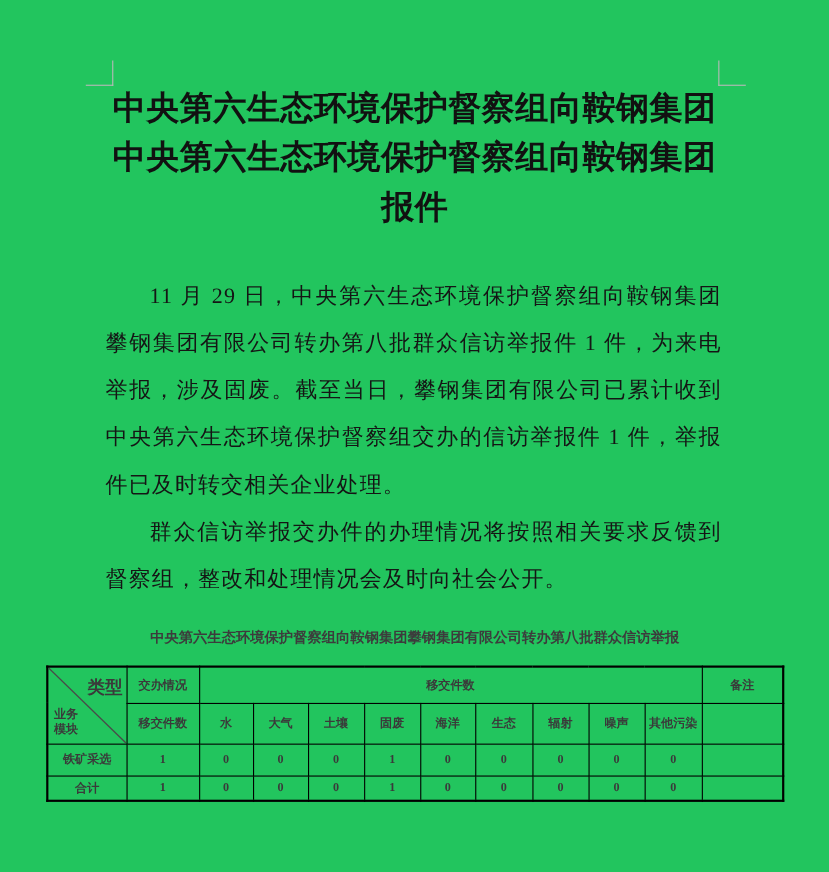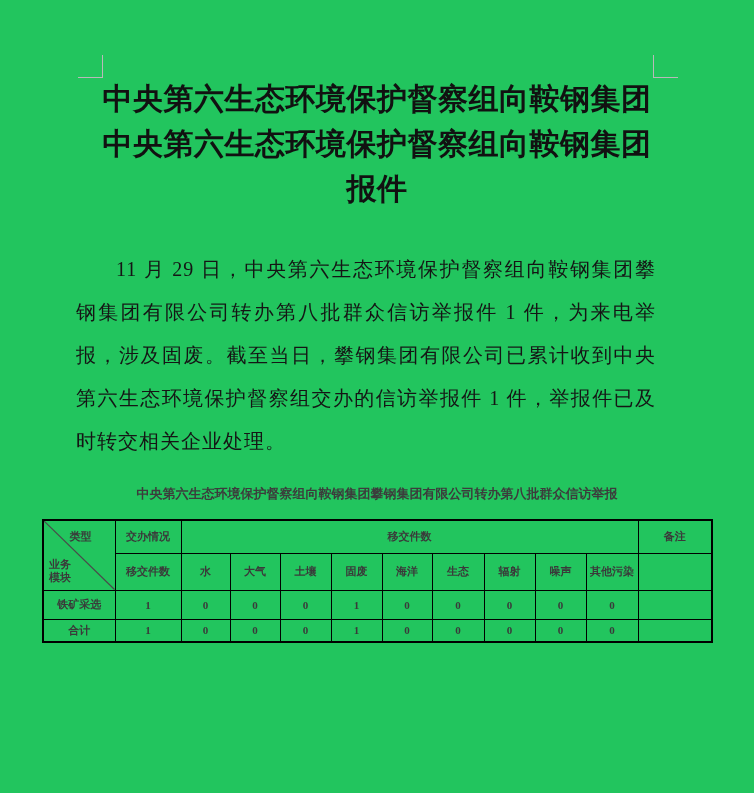--- a/index.html
+++ b/index.html
@@ -33,21 +33,21 @@
     margin-top: 76px;
     text-align: center;
     font-size: 30px;
     font-weight: 600;
     line-height: 45px;
     letter-spacing: 0.5px;
     color: #111111;
   }
   .body-text {
     margin-top: 37px;
-    padding: 0 98px 0 76px;
+    padding: 0 98px 0 96px;
   }
   .body-text p {
     font-size: 20px;
     line-height: 43px;
     letter-spacing: 1px;
     text-indent: 2em;
     text-align: justify;
     text-justify: inter-ideograph;
     color: #151515;
   }
@@ -76,21 +76,21 @@
     font-weight: bold;
     color: #3a3a3a;
     overflow: hidden;
   }
   tr.hrow1 { height: 33px; }
   tr.hrow2 { height: 37px; padding-left: 41px; }
   tr.drow1 { height: 29px; }
   tr.drow2 { height: 23px; }
   td.corner { position: relative; padding: 0; }
   td.corner svg { position: absolute; left: 0; top: 0; width: 100%; height: 100%; display: block; }
-  .corner-top { position: absolute; top: 8px; right: 23px; font-size: 11px; font-weight: bold; }
+  .corner-top { position: absolute; top: 8px; right: 3px; font-size: 16px; font-weight: bold; }
   .corner-bottom { position: absolute; left: 5px; bottom: 6px; font-size: 11px; font-weight: bold; line-height: 13px; text-align: left; }
   td.num {
     font-family: "Liberation Serif", "DejaVu Serif", serif;
     font-weight: normal;
     font-size: 11px;
     color: #222222;
   }
 </style>
 </head>
 <body>
@@ -101,20 +101,21 @@
   <div class="crop-mark right"></div>
 
   <h1 class="doc-title">
     <span>中央第六生态环境保护督察组向鞍钢集团</span><br>
     <span>中央第六生态环境保护督察组向鞍钢集团</span><br>
     <span>报件</span>
   </h1>
 
   <div class="body-text">
     <p>11 月 29 日，中央第六生态环境保护督察组向鞍钢集团攀钢集团有限公司转办第八批群众信访举报件 1 件，为来电举报，涉及固废。截至当日，攀钢集团有限公司已累计收到中央第六生态环境保护督察组交办的信访举报件 1 件，举报件已及时转交相关企业处理。</p>
+    <p>群众信访举报交办件的办理情况将按照相关要求反馈到督察组，整改和处理情况会及时向社会公开。</p>
   </div>
 
   <div class="table-caption">
     <div>中央第六生态环境保护督察组向鞍钢集团攀钢集团有限公司转办第八批群众信访举报</div>
   </div>
 
   <table class="stats">
     <colgroup>
       <col style="width:72px">
         <col style="width:66px">

